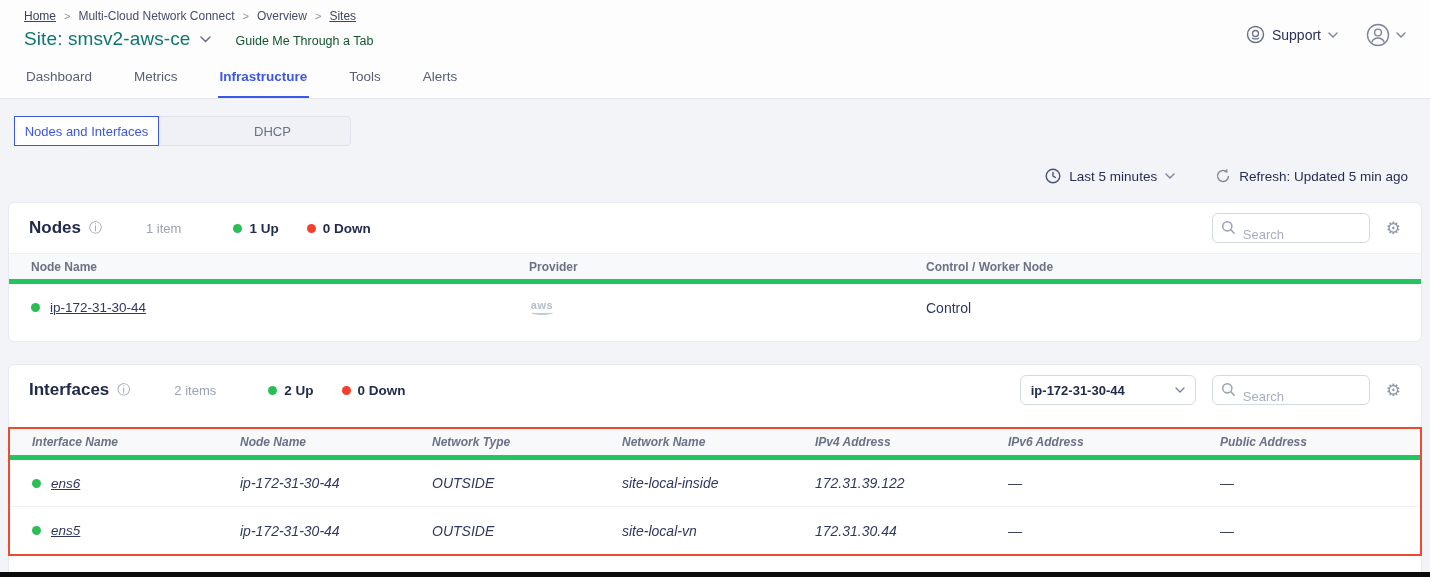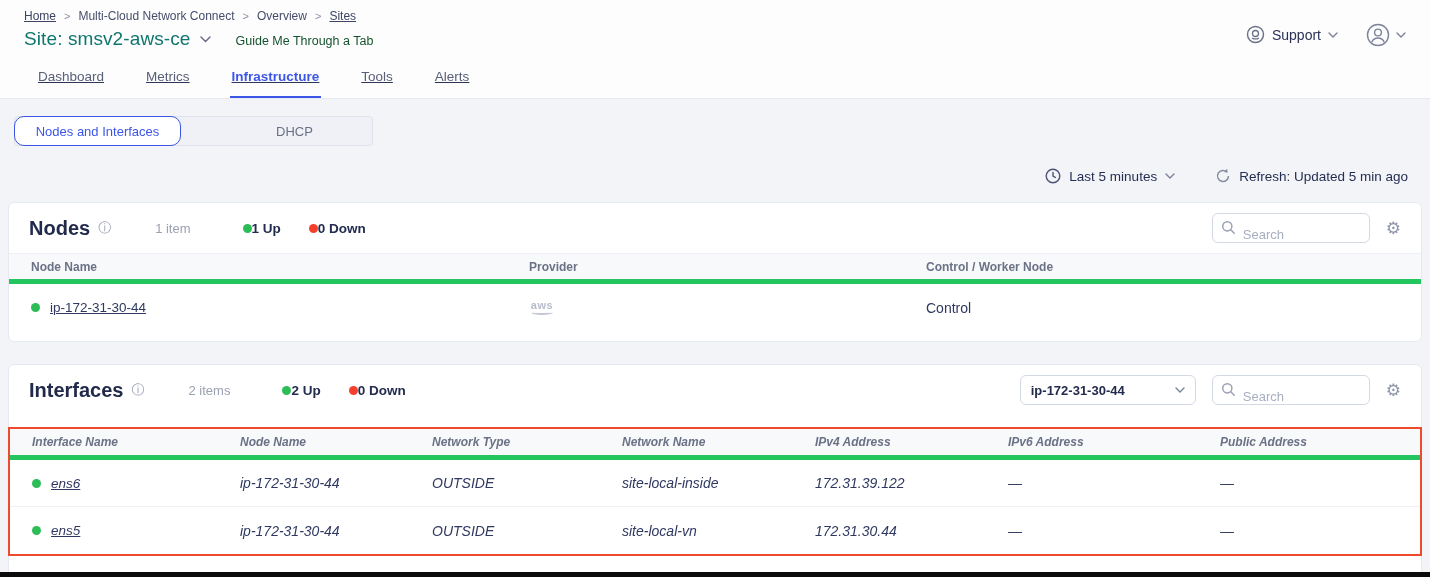--- a/index.html
+++ b/index.html
@@ -14,38 +14,38 @@
   .crumb-link { text-decoration:underline; color:#3c4462; cursor:pointer;text-align:center; }
   .crumb-sep { color:#8b91a5; font-size:11px; }
   .title-row { display:flex; align-items:center; margin-top:5px; gap:9px; }
   .page-title { font-size:19px; color:#0f766e; font-weight:500; letter-spacing:.1px; }
   .guide-link { font-size:12.5px; color:#14532d; margin-left:16px; padding-top:4px; cursor:pointer; }
   .top-right { display:flex; align-items:center; gap:28px; padding-top:10px; }
   .support { display:flex; align-items:center; gap:7px; cursor:pointer; }
   .support-label { font-size:14px; color:#2a3154; font-weight:500; }
   .avatar-group { display:flex; align-items:center; gap:6px; cursor:pointer; }
   
-  .tabs { background:#fdfdfe; display:flex; gap:38px; padding:0 36px; border-bottom:1px solid #e7e9f1;text-decoration:underline; }
+  .tabs { background:#fdfdfe; display:flex; gap:38px; padding:0 24px; border-bottom:1px solid #e7e9f1; }
   .tab { font-size:13.5px; color:#596076; font-weight:500; padding:15px 2px 12px 2px; border-bottom:2px solid transparent; cursor:pointer; }
   .tab.active { color:#3c56e8; font-weight:700; border-bottom-color:#3c56e8; }
   
   .subtabs { display:inline-flex; margin:17px 0 0 14px; border:1px solid #dfe2ec; border-radius:4px; background:#f0f1f6; }
   .seg { width:155px; height:28px; display:flex; align-items:center; justify-content:center; font-size:13px; color:#6a7186; cursor:pointer;margin-left:37px; }
-  .seg.active { background:#fff; color:#3c56e8; border:1px solid #3c56e8; border-radius:10px; margin:-1px; height:30px; width:167px; }
+  .seg.active { background:#fff; color:#3c56e8; border:1px solid #3c56e8; border-radius:0; margin:-1px; height:30px; width:145px; }
   
   .toolbar { display:flex; justify-content:flex-end; align-items:center; gap:40px; margin:22px 22px 0 0; font-size:13.5px; font-weight:500; color:#252e52; }
   .tool-item { display:flex; align-items:center; gap:8px; cursor:pointer; }
   
   .card { background:#fff; border:1px solid #e7e9f1; border-radius:6px; margin:18px 8px 0 8px; padding-bottom:10px; }
   .card-head { display:flex; align-items:center; height:50px; padding:0 20px; }
-  .panel-title { font-size:20px; font-weight:600; color:#222a4b;text-align:right; }
+  .panel-title { font-size:17px; font-weight:600; color:#222a4b;text-align:right; }
   .info-icon { font-size:13px; color:#9aa0b4; margin-left:8px; cursor:pointer; }
   .item-count { margin-left:44px; font-size:13px; color:#9ba1b3; }
   .updown { display:flex; gap:28px; margin-left:52px; }
-  .ud { display:flex; align-items:center; font-size:13.5px; font-weight:600; color:#232c4e; }
+  .ud { display:flex; align-items:center; gap:7px; font-size:13.5px; font-weight:600; color:#232c4e; }
   .dot { width:9px; height:9px; border-radius:50%; display:inline-block; }
   .dot.up { background:#2dbd57; }
   .dot.down { background:#f53f2c; }
   .head-right { margin-left:auto; display:flex; align-items:center; gap:16px; }
   .searchbox { position:relative; width:158px; height:30px; }
   .searchbox input { width:100%; height:100%; border:1px solid #d3d8e5; border-radius:6px; padding:16px 8px 4px 30px; font-size:13px; color:#2d3558; font-family:inherit; outline:none; background:#fff; }
   .searchbox input::placeholder { color:#a8aec0; }
   .search-ic { position:absolute; left:9px; top:7px; }
   .gear { font-size:17px; color:#8f96aa; cursor:pointer; line-height:1; }
   .select { width:176px; height:30px; border:1px solid #d3d8e5; border-radius:6px; display:flex; align-items:center; padding:0 10px; font-size:13px; font-weight:600; color:#222b4d; cursor:pointer; background:#fff; }

